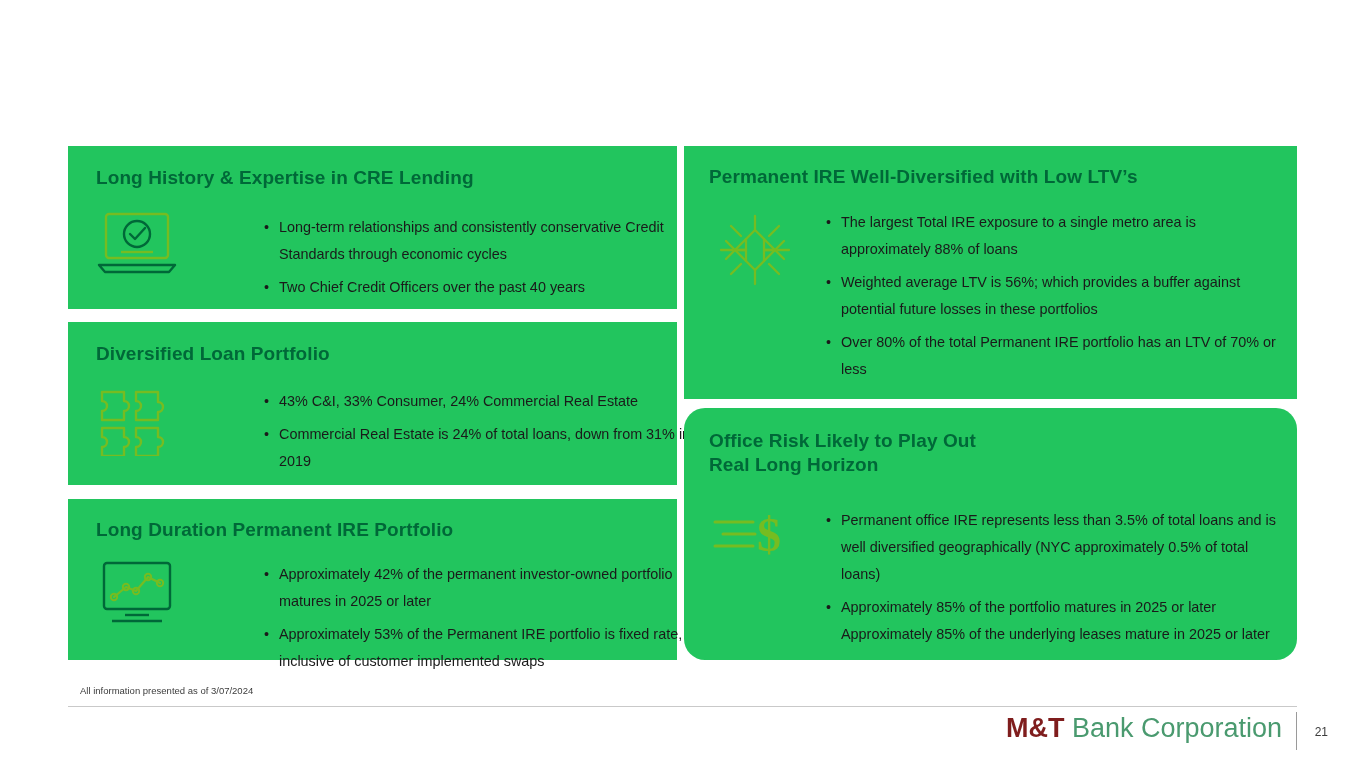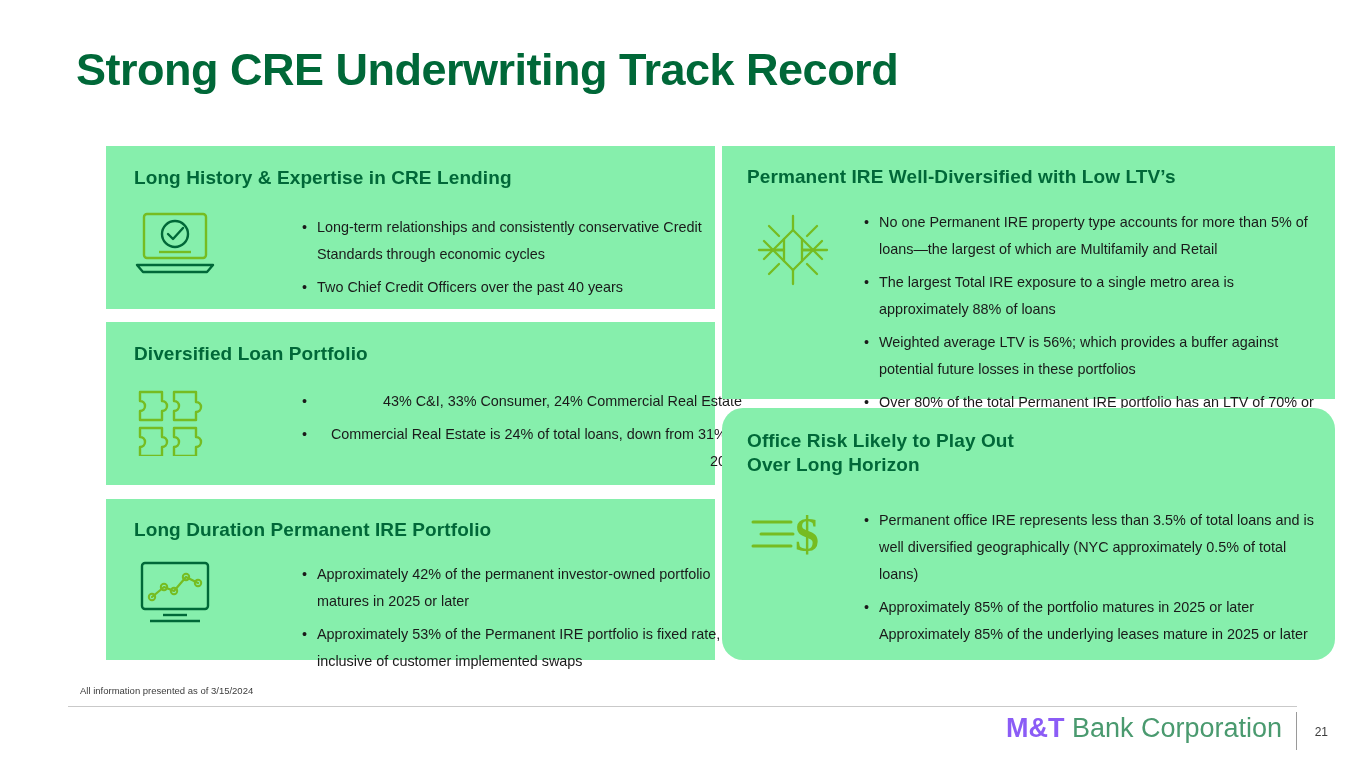--- a/index.html
+++ b/index.html
@@ -25,22 +25,21 @@
     left: 76px;
     top: 44px;
     font-size: 45px;
     font-weight: bold;
     color: #006838;
     letter-spacing: -0.5px;
     white-space: nowrap;
   }
   .panel {
     position: absolute;
-    background: #86efac;
-    margin-left: 38px;
+    background: #22c55e;
   }
   .panel-heading {
     font-size: 19px;
     font-weight: bold;
     color: #006838;
     letter-spacing: 0.1px;
     line-height: 24px;
   }
   .bullets {
     list-style: none;
@@ -61,21 +60,21 @@
     left: 0;
     top: 0;
     color: #1a1a1a;
     font-size: 14.4px;
   }
   .icon-box {
     position: absolute;
   }
   
   #panel-history { left: 68px; top: 146px; width: 609px; height: 163px; }
-  #panel-diversified { left: 68px; top: 322px; width: 609px; height: 163px; text-align: right; }
+  #panel-diversified { left: 68px; top: 322px; width: 609px; height: 163px; }
   #panel-duration { left: 68px; top: 499px; width: 609px; height: 161px; }
   #panel-permanent { left: 684px; top: 146px; width: 613px; height: 253px; }
   #panel-office { left: 684px; top: 408px; width: 613px; height: 252px; border-radius: 21px; }
 
   #panel-history .panel-heading { position: absolute; left: 28px; top: 20px; }
   #panel-history .bullets { position: absolute; left: 196px; top: 68px; width: 430px; }
   #panel-history .icon-box { left: 28px; top: 62px; }
 
   #panel-diversified .panel-heading { position: absolute; left: 28px; top: 20px; }
   #panel-diversified .bullets { position: absolute; left: 196px; top: 66px; width: 440px; }
@@ -111,21 +110,21 @@
   .brand {
     position: absolute;
     right: 83px;
     top: 713px;
     font-size: 27px;
     color: #4a9a6f;
     white-space: nowrap;
     font-family: "Liberation Sans", sans-serif;
   }
   .brand b {
-    color: #8b5cf6;
+    color: #7f1d1d;
     font-weight: bold;
   }
   .page-divider {
     position: absolute;
     right: 68px;
     top: 712px;
     width: 1px;
     height: 38px;
     background: #9a9a9a;
   }
@@ -136,21 +135,20 @@
     font-size: 12px;
     color: #3c3c3c;
   }
   svg { display: block; }
 </style>
 </head>
 <body>
 
 <div class="slide">
 
-  <div class="slide-title">Strong CRE Underwriting Track Record</div>
 
   <div class="panel" id="panel-history">
     <div class="panel-heading">Long History &amp; Expertise in CRE Lending</div>
     <div class="icon-box">
       <svg width="82" height="70" viewBox="0 0 82 70">
         <rect x="10" y="6" width="62" height="44" rx="3" fill="none" stroke="#76bc21" stroke-width="2.4"></rect>
         <circle cx="41" cy="26" r="13" fill="none" stroke="#006838" stroke-width="2.4"></circle>
         <path d="M34 26 l5 5 l10 -11" fill="none" stroke="#006838" stroke-width="2.4" stroke-linecap="round" stroke-linejoin="round"></path>
         <line x1="25" y1="44" x2="57" y2="44" stroke="#76bc21" stroke-width="2.4"></line>
         <path d="M3 57 h76 l-6 7 h-64 z" fill="none" stroke="#006838" stroke-width="2.4" stroke-linejoin="round"></path>
@@ -219,47 +217,46 @@
           <path d="M46 66 l-9 -9 v-11 h-11 l-9 9"></path>
           <path d="M46 66 l9 -9 v-11 h11 l9 9"></path>
           <path d="M37 35 l-11 11"></path>
           <path d="M55 35 l11 11"></path>
           <path d="M37 57 l-11 -11"></path>
           <path d="M55 57 l11 -11"></path>
         </g>
       </svg>
     </div>
     <ul class="bullets">
-      <li>No one Permanent IRE property type accounts for more than 5% of loans—the largest of which are Multifamily and Retail</li>
       <li>The largest Total IRE exposure to a single metro area is approximately 88% of loans</li>
       <li>Weighted average LTV is 56%; which provides a buffer against potential future losses in these portfolios</li>
       <li>Over 80% of the total Permanent IRE portfolio has an LTV of 70% or less</li>
     </ul>
   </div>
 
   <div class="panel" id="panel-office">
     <div class="panel-heading">
       <span>Office Risk Likely to Play Out</span><br>
-      <span>Over Long Horizon</span>
+      <span>Real Long Horizon</span>
     </div>
     <div class="icon-box">
       <svg width="86" height="62" viewBox="0 0 86 62">
         <g stroke="#76bc21" stroke-width="3" stroke-linecap="round" fill="none">
           <line x1="6" y1="18" x2="44" y2="18"></line>
           <line x1="14" y1="30" x2="46" y2="30"></line>
           <line x1="6" y1="42" x2="44" y2="42"></line>
         </g>
         <text x="48" y="47" font-family="'Liberation Serif', serif" font-size="48" font-weight="bold" fill="#76bc21">$</text>
       </svg>
     </div>
     <ul class="bullets">
       <li>Permanent office IRE represents less than 3.5% of total loans and is well diversified geographically (NYC approximately 0.5% of total loans)</li>
       <li>Approximately 85% of the portfolio matures in 2025 or later Approximately 85% of the underlying leases mature in 2025 or later</li>
     </ul>
   </div>
 
-  <div class="footnote">All information presented as of 3/15/2024</div>
+  <div class="footnote">All information presented as of 3/07/2024</div>
   <div class="footer-rule"></div>
   <div class="brand"><b>M&amp;T</b><span> Bank Corporation</span></div>
   <div class="page-divider"></div>
   <div class="page-number">21</div>
 
 </div>
 
 </body></html>

